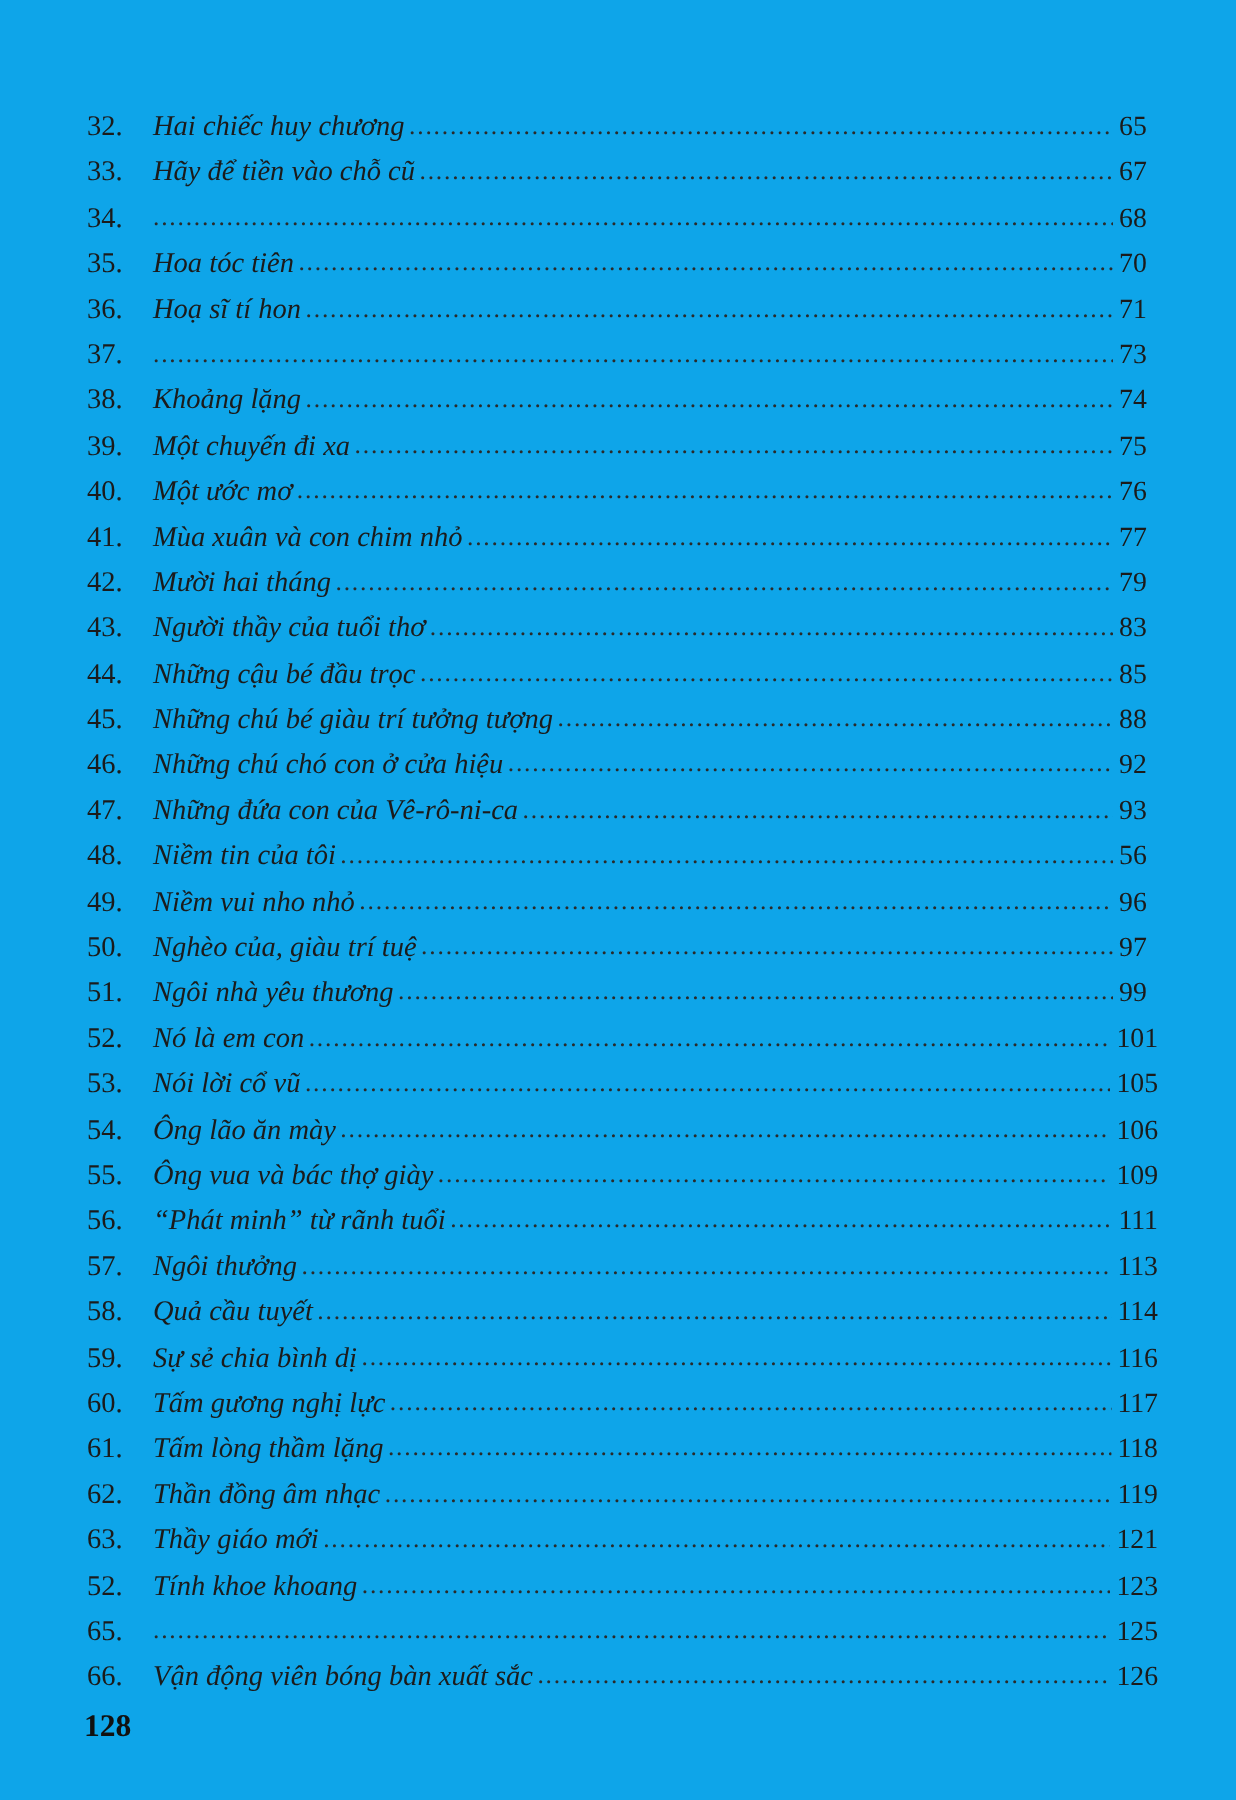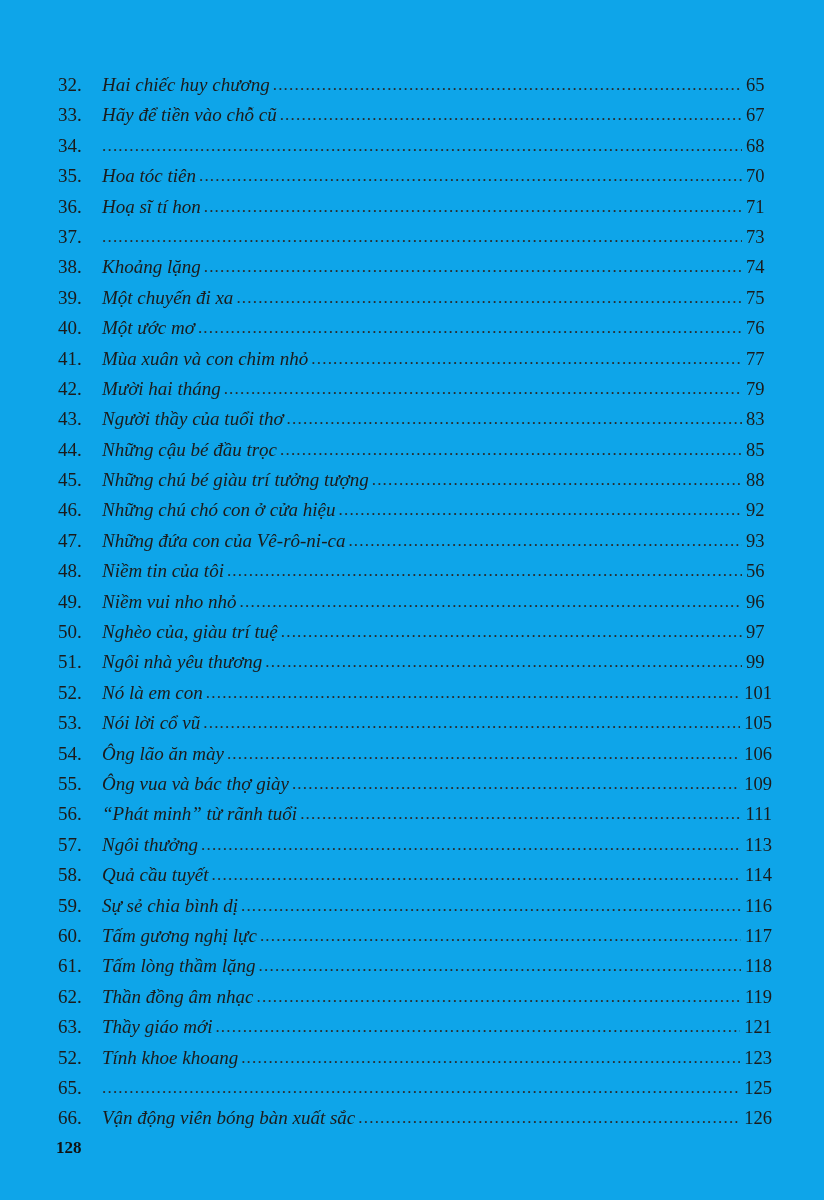--- a/index.html
+++ b/index.html
@@ -56,21 +56,21 @@
     min-width: 26px;
     text-align: left;
     padding-left: 4px;
     font-size: 18.5px;
     font-style: normal;
   }
   .footer-page {
     position: absolute;
     left: 56px;
     top: 1138px;
-    font-size: 17px;
+    font-size: 21px;
     font-weight: bold;
     color: #111;
     font-family: "Liberation Serif", "DejaVu Serif", serif;
     text-align: center;
   }
 </style>
 </head>
 <body>
 
 <div class="page">

